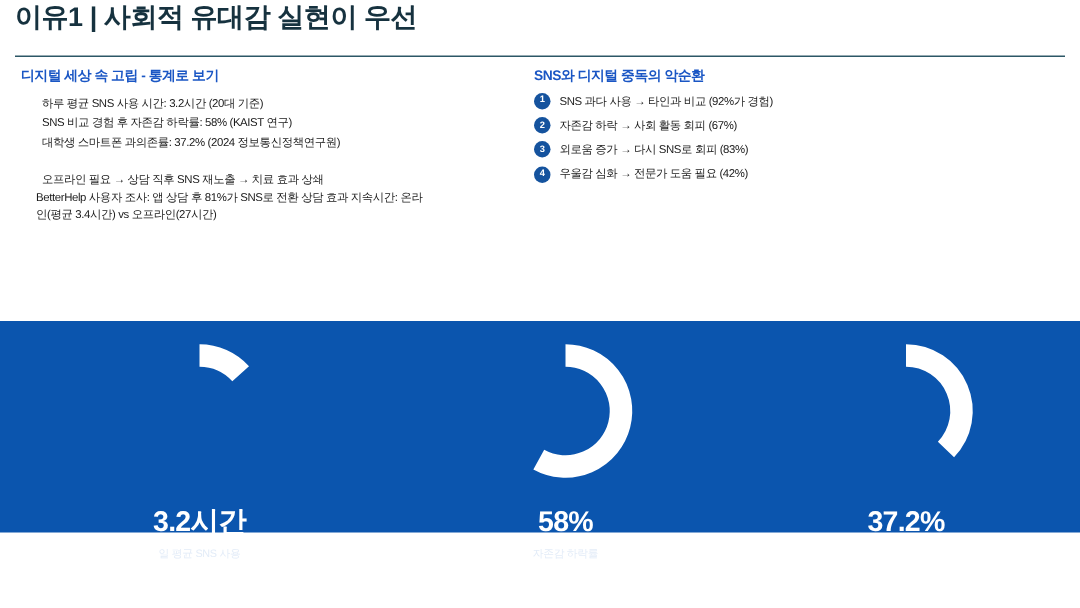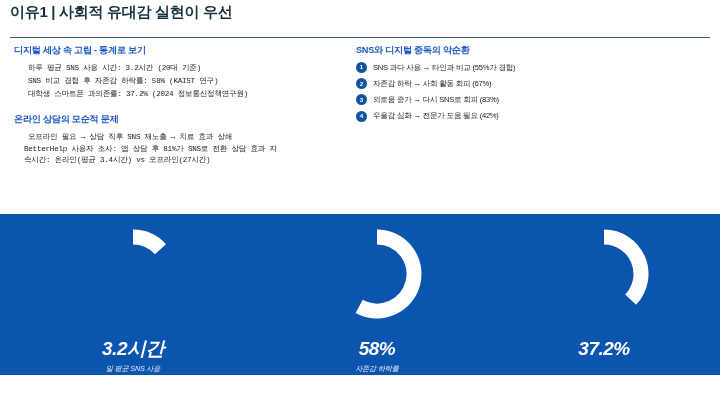--- a/index.html
+++ b/index.html
@@ -8,42 +8,42 @@
     width:720px; height:405px; overflow:hidden;
     background:#ffffff;
     font-family:"Liberation Sans","DejaVu Sans",sans-serif;
   }
   .slide { position:relative; width:720px; height:405px; background:#fff; }
 
   
   .header { position:absolute; left:0; top:0; width:720px; height:40px; }
   .title {
     position:absolute; left:10px; top:4px; width:330px;
-    font-size:15px; font-weight:bold; color:#16323f;
+    font-size:18px; font-weight:bold; color:#16323f;
     line-height:15px; letter-spacing:-0.3px;
   }
   .title-rule {
     position:absolute; left:10px; top:36.5px; width:700px; height:1.4px;
     background:#2c5766;
   }
 
   
   .col { position:absolute; top:44px; }
   .col-left  { left:14px;  width:300px; }
   .col-right { left:356px; width:300px; }
 
   .sec-head {
     font-size:9.2px; font-weight:bold; color:#1a56c4;
     letter-spacing:-0.3px; margin-bottom:5px; white-space:nowrap;
   }
   .sec-block { margin-bottom:11px; }
 
   .bullet {
     font-size:7.6px; color:#1a1a1a; line-height:13.2px;
-    letter-spacing:-0.25px; padding-left:14px; white-space:nowrap;font-family:Liberation Mono, monospace;
+    letter-spacing:-0.25px; padding-left:14px; white-space:nowrap;
   }
   .bullet.wrap { white-space:normal; width:268px; line-height:11.6px; padding-left:10px; }
 
   
   .num-row {
     display:flex; align-items:center; gap:6px;
     margin-bottom:5.2px;
   }
   .num-badge {
     flex:0 0 auto; width:11px; height:11px; border-radius:50%;
@@ -51,23 +51,22 @@
     font-size:6.2px; font-weight:bold;
     display:flex; align-items:center; justify-content:center;
     line-height:1;
   }
   .num-text {
     font-size:7.6px; color:#1a1a1a; letter-spacing:-0.25px; white-space:nowrap;
   }
 
   
   .band {
-    position:absolute; left:0; top:214px; width:720px; height:161px;
+    position:absolute; left:0; top:214px; width:720px; height:141px;
     background:#0b55ae;
-    font-style:italic;
   }
   .stats { position:absolute; left:0; top:0; width:720px; height:191px; }
   .stat { position:absolute; top:0; width:200px; text-align:center; }
   .stat-1 { left:33px; }
   .stat-2 { left:277px; }
   .stat-3 { left:504px; }
 
   .donut-wrap { height:124px; display:flex; align-items:flex-start; justify-content:center; padding-top:12px; }
   .donut { display:block; }
 
@@ -93,33 +92,32 @@
   <div class="col col-left">
 
     <div class="sec-block">
       <div class="sec-head">디지털 세상 속 고립 - 통계로 보기</div>
       <div class="bullet">하루 평균 SNS 사용 시간: 3.2시간 (20대 기준)</div>
       <div class="bullet">SNS 비교 경험 후 자존감 하락률: 58% (KAIST 연구)</div>
       <div class="bullet">대학생 스마트폰 과의존률: 37.2% (2024 정보통신정책연구원)</div>
     </div>
 
     <div class="sec-block">
-      <div class="sec-head">온라인 상담의 모순적 문제</div>
       <div class="bullet">오프라인 필요 → 상담 직후 SNS 재노출 → 치료 효과 상쇄</div>
       <div class="bullet wrap">BetterHelp 사용자 조사: 앱 상담 후 81%가 SNS로 전환 상담 효과 지속시간: 온라인(평균 3.4시간) vs 오프라인(27시간)</div>
     </div>
 
   </div>
 
   <div class="col col-right">
     <div class="sec-head">SNS와 디지털 중독의 악순환</div>
 
     <div class="num-row">
       <span class="num-badge">1</span>
-      <span class="num-text">SNS 과다 사용 → 타인과 비교 (55%가 경험)</span>
+      <span class="num-text">SNS 과다 사용 → 타인과 비교 (92%가 경험)</span>
     </div>
     <div class="num-row">
       <span class="num-badge">2</span>
       <span class="num-text">자존감 하락 → 사회 활동 회피 (67%)</span>
     </div>
     <div class="num-row">
       <span class="num-badge">3</span>
       <span class="num-text">외로움 증가 → 다시 SNS로 회피 (83%)</span>
     </div>
     <div class="num-row">

